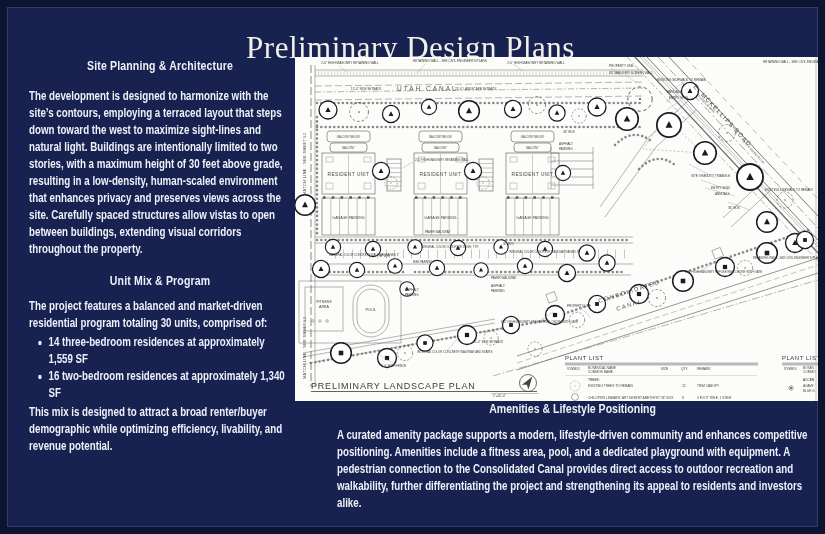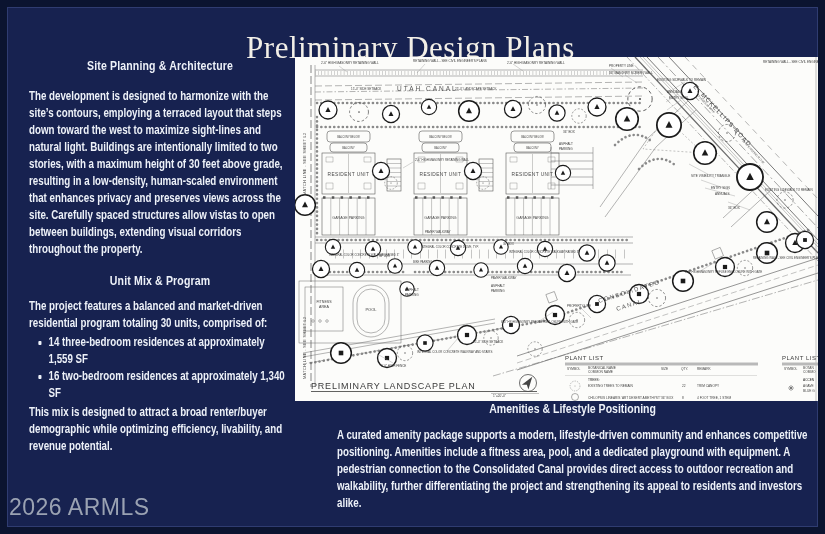--- a/index.html
+++ b/index.html
@@ -384,14 +384,13 @@
         <path d="M233,318.5 L237,331 L233,328 L229,331 Z" fill="#444" transform="rotate(35 233 326)"></path>
       </g>
     </svg>
   </figure>
 
   <section class="amenities">
     <h2>Amenities &amp; Lifestyle Positioning</h2>
     <p>A curated amenity package supports a modern, lifestyle-driven community and enhances competitive positioning. Amenities include a fitness area, pool, and a dedicated playground with equipment. A pedestrian connection to the Consolidated Canal provides direct access to outdoor recreation and walkability, further differentiating the project and strengthening its appeal to residents and investors alike.</p>
   </section>
 
-  <div class="watermark">2026 ARMLS</div>
 </div>
 
 </body></html>

